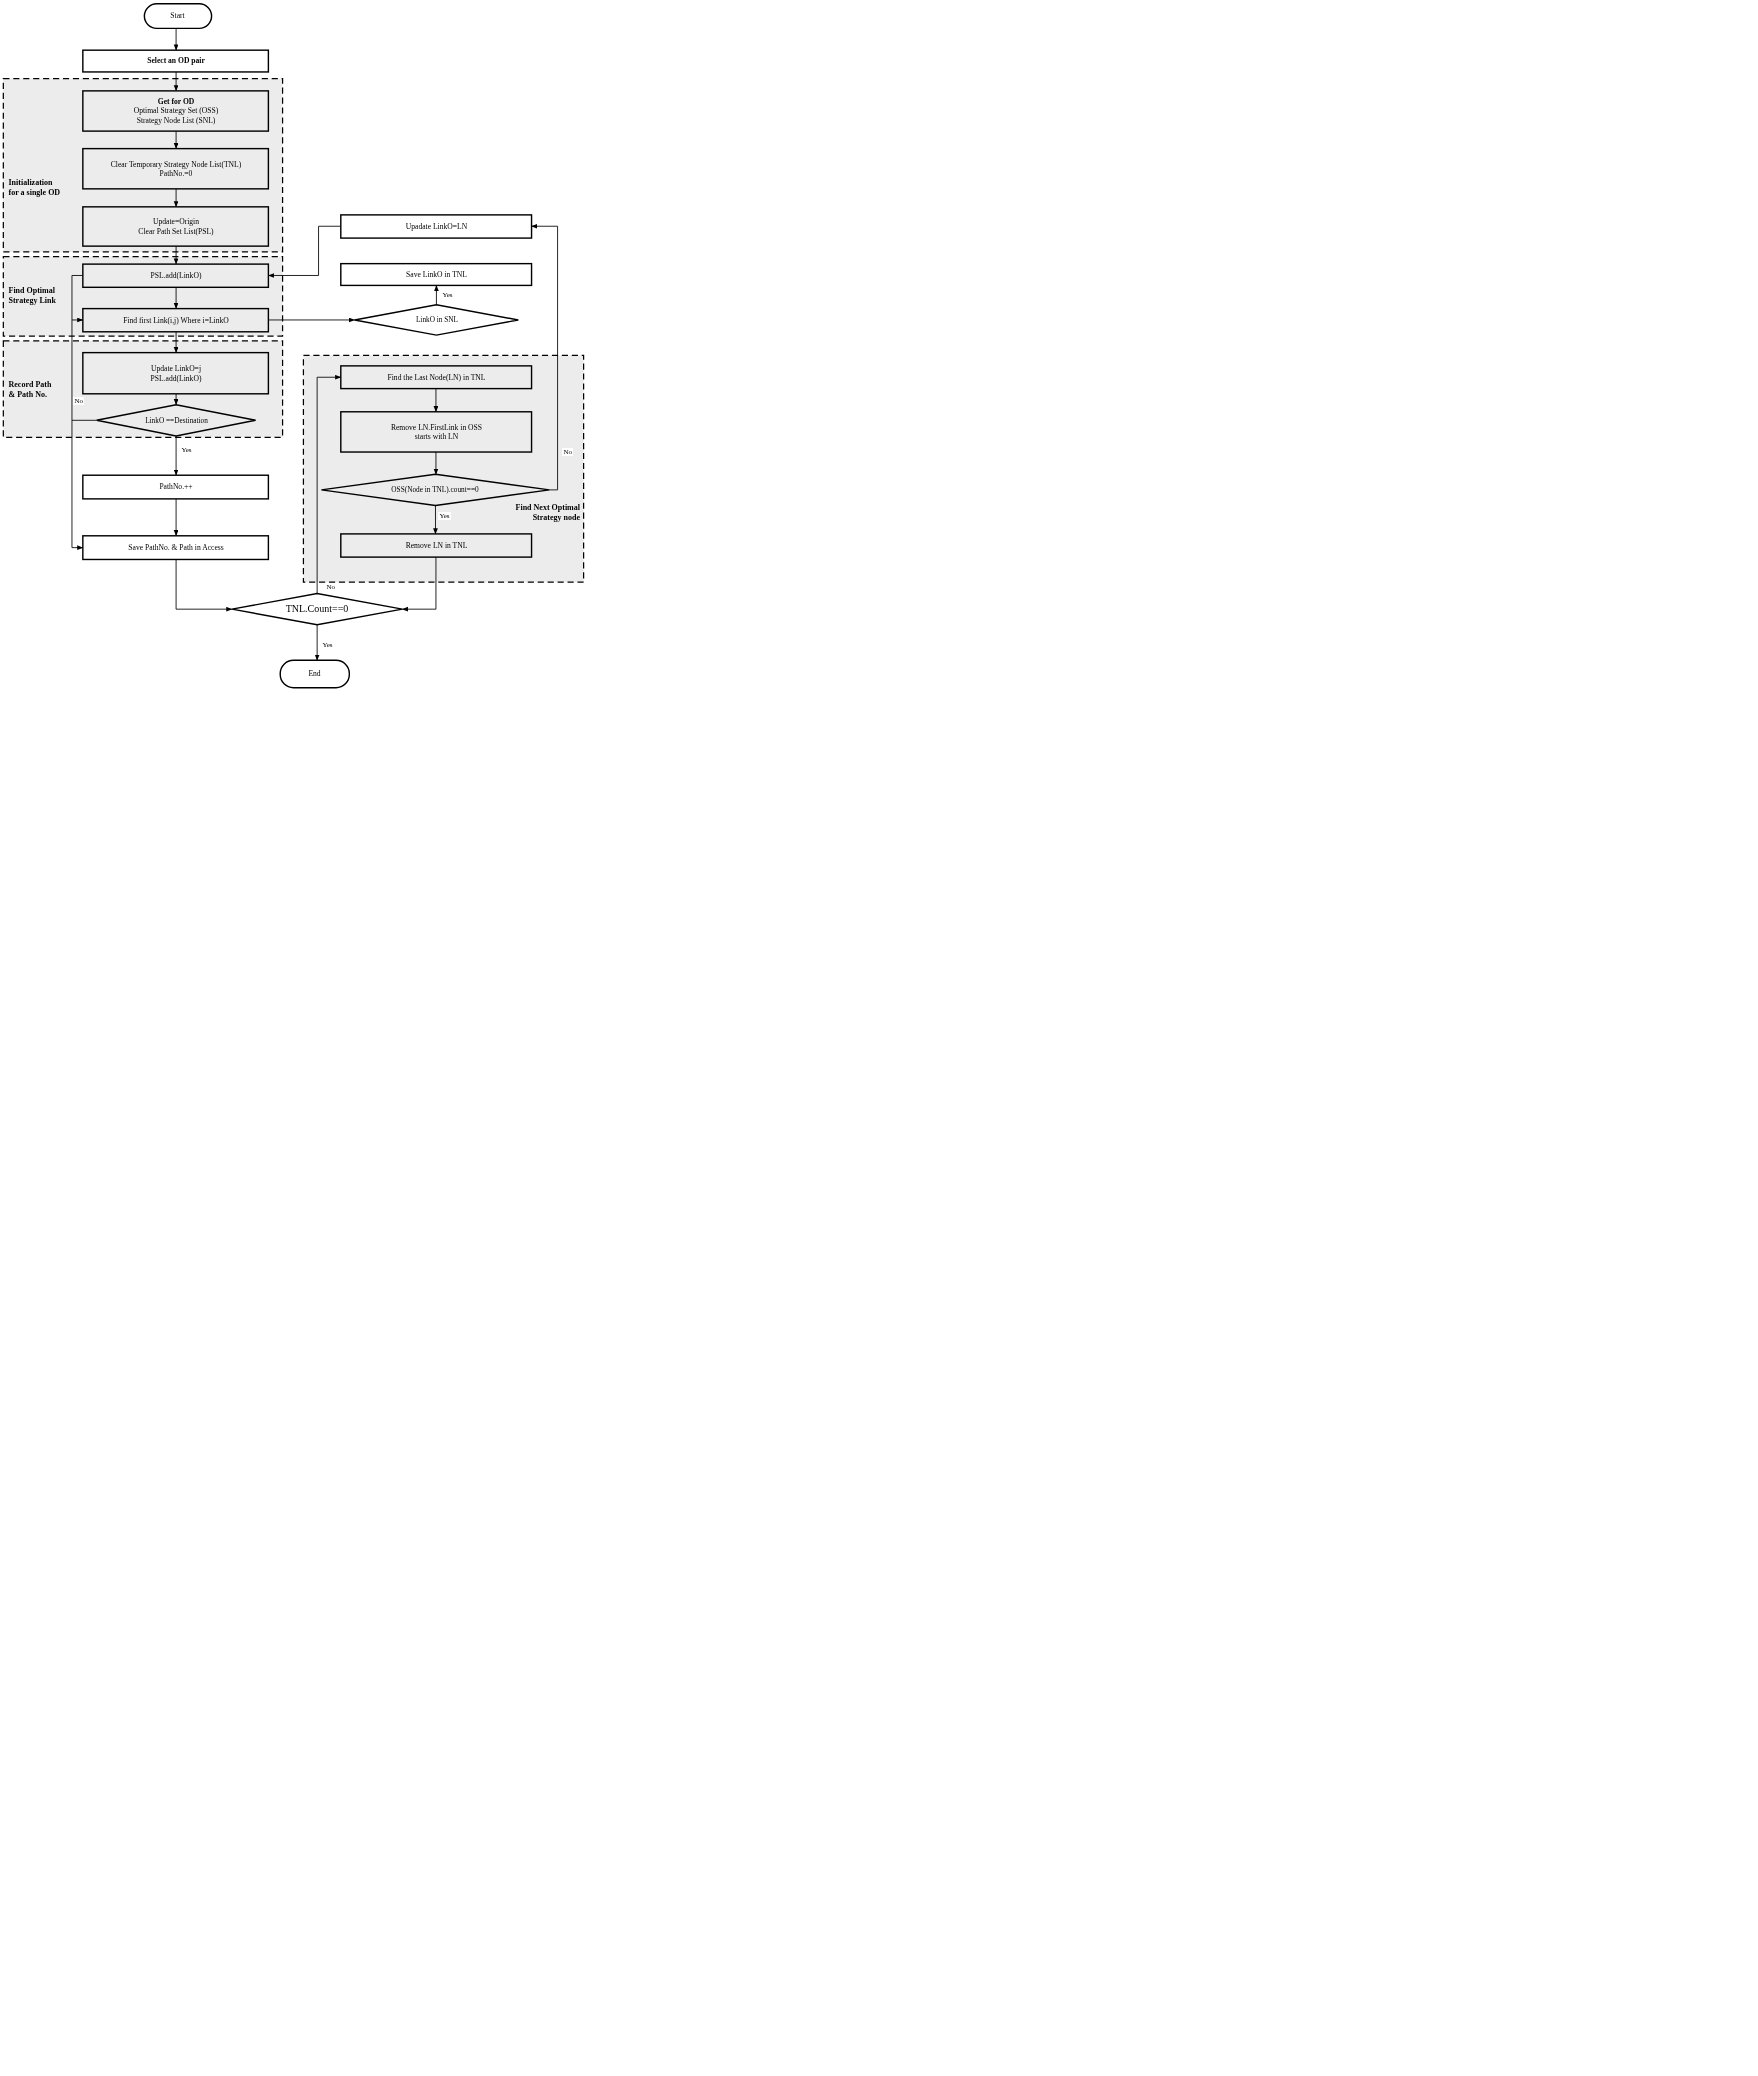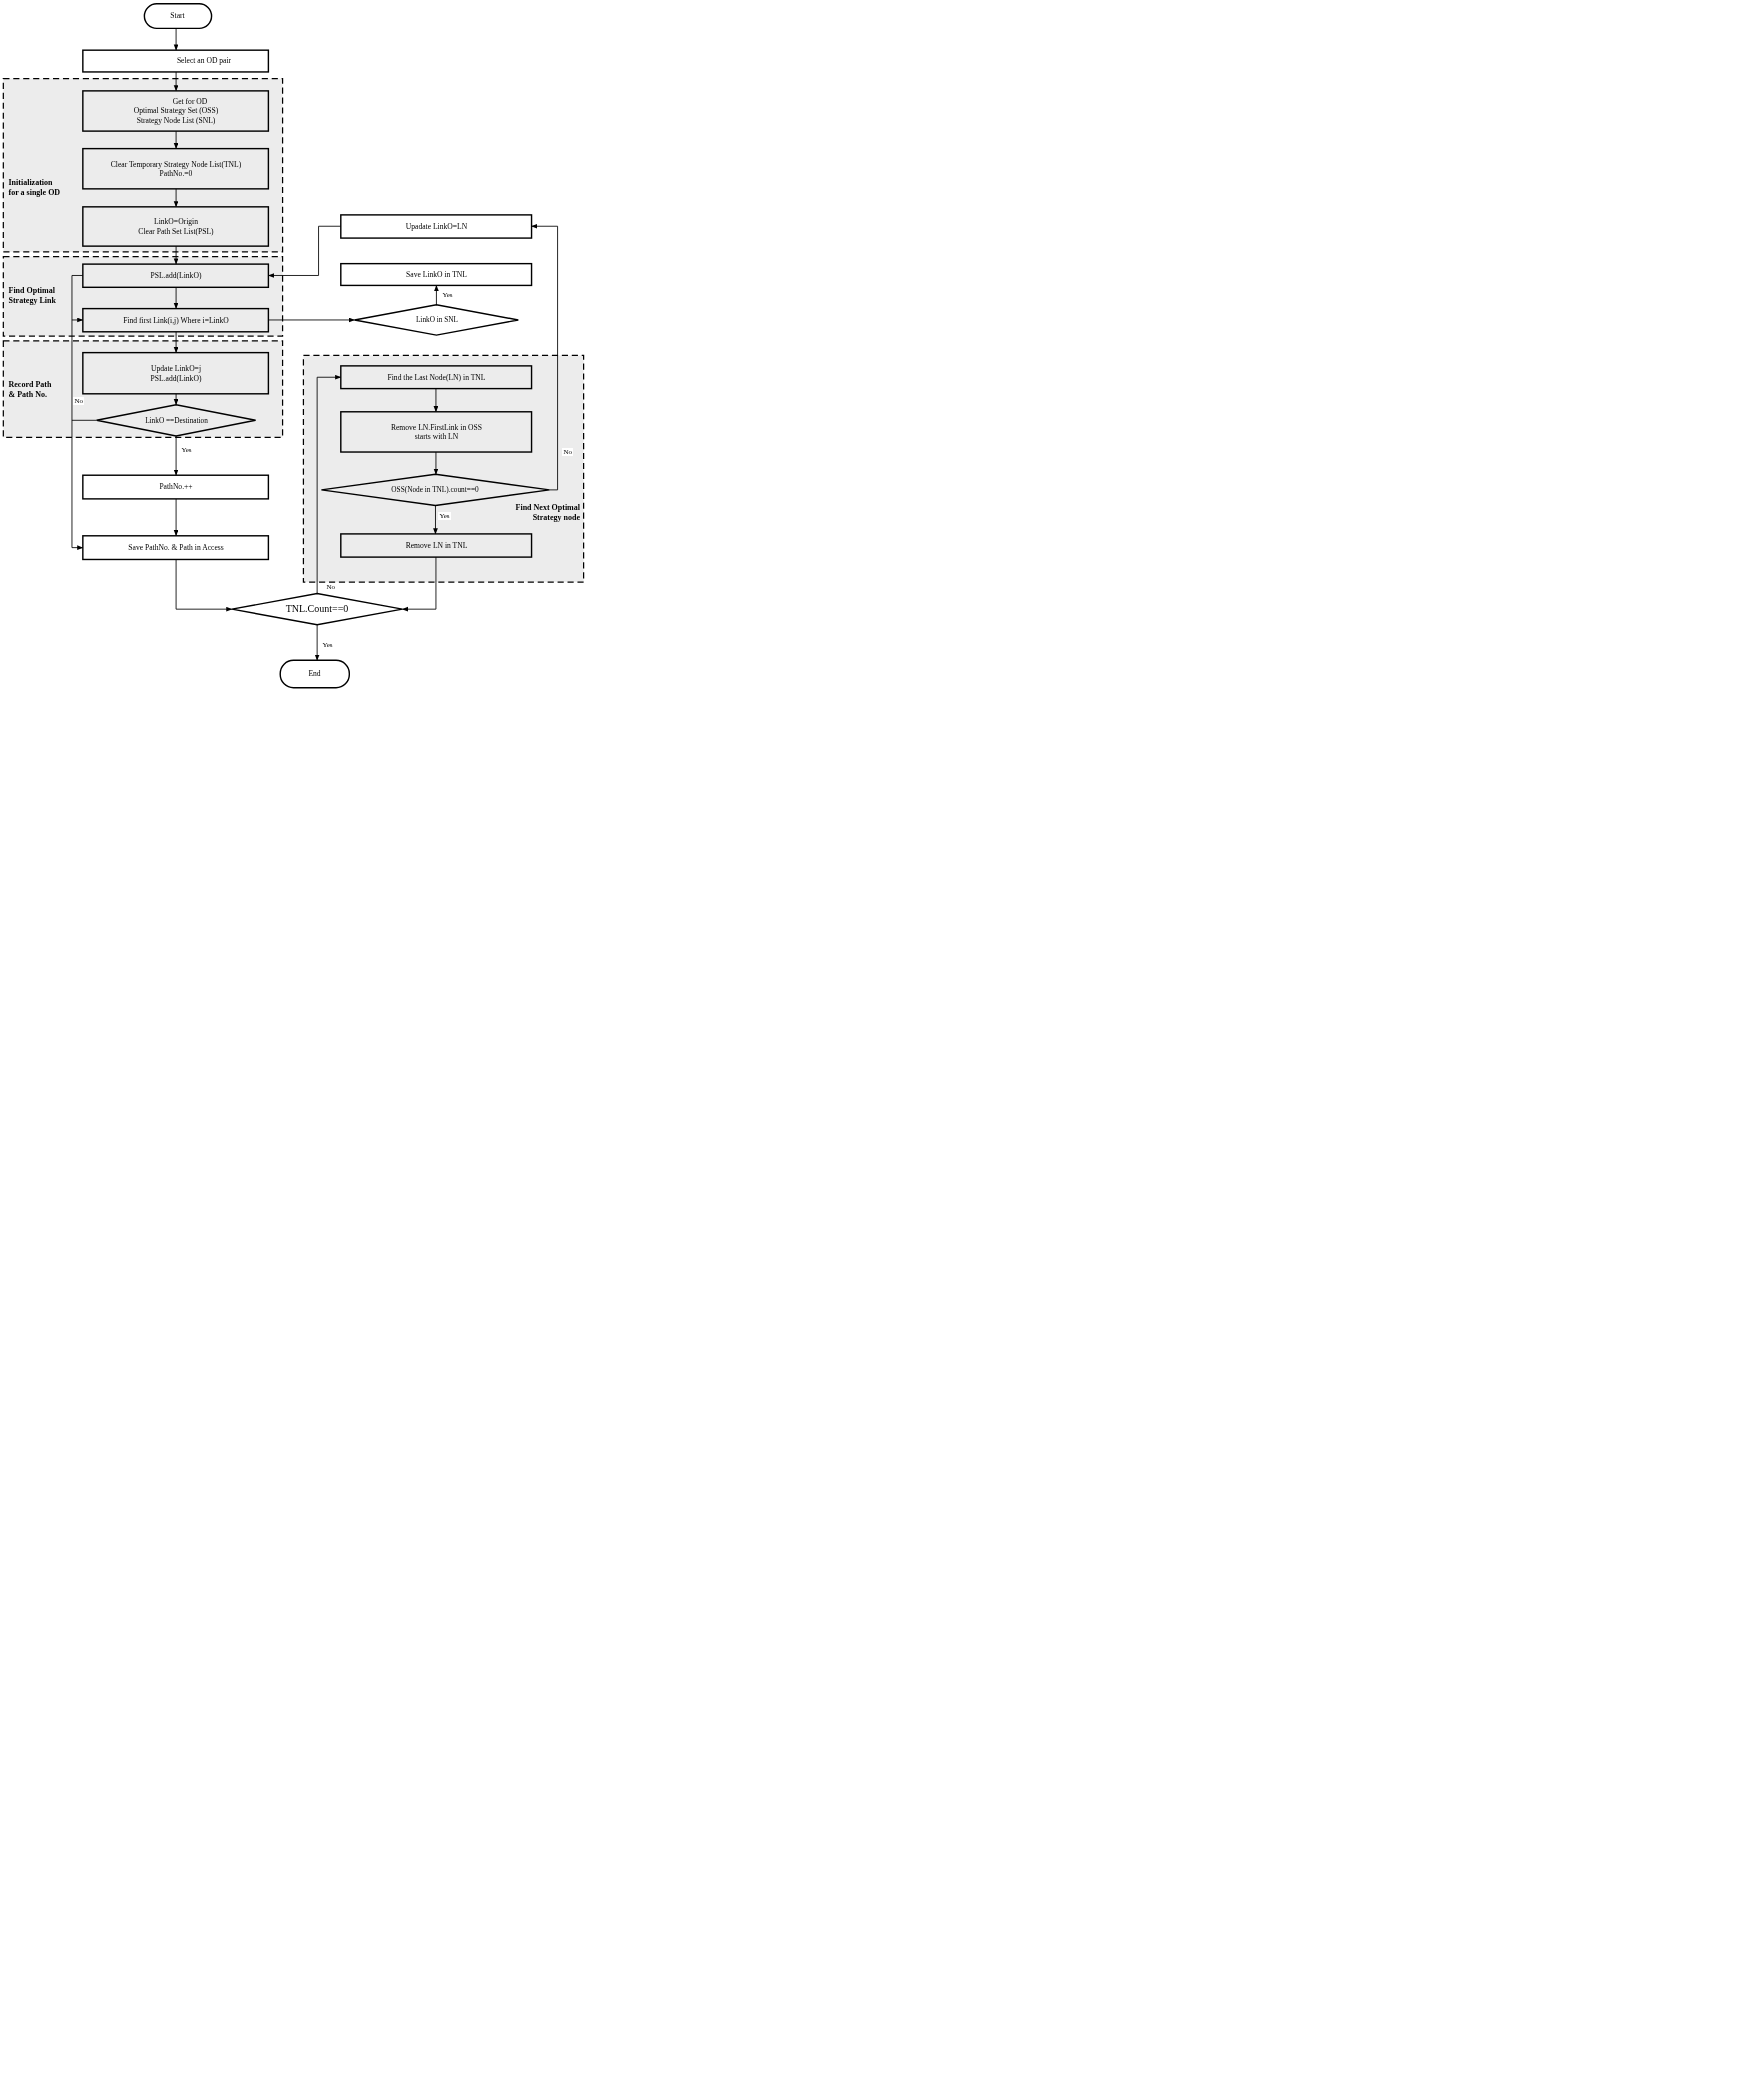--- a/index.html
+++ b/index.html
@@ -2,21 +2,21 @@
 <html style="font-size:7.6px"><head>
 <meta charset="utf-8">
 <style>
   html,body{margin:0;padding:0;background:#ffffff;}
   #canvas{position:relative;width:586px;height:692px;background:#ffffff;
           font-family:"Liberation Serif",serif;color:#000;}
   #wires{position:absolute;left:0;top:0;width:586px;height:692px;}
   .node-text{position:absolute;display:flex;flex-direction:column;justify-content:center;
              align-items:center;text-align:center;font-size:7.6px;line-height:1.25;}
   .node-text .ln{display:block;white-space:nowrap;}
-  .bold{font-weight:normal;padding-left:28px;}
+  .bold{font-weight:bold;}
   .group-label{position:absolute;font-size:8px;font-weight:bold;line-height:1.25;}
   .group-label .ln{display:block;white-space:nowrap;}
   .edge-label{position:absolute;font-size:7px;background:#ffffff;padding:0 1.4px;white-space:nowrap;}
   .right{text-align:right;}
 </style>
 </head>
 <body>
 
 <div id="canvas">
 
@@ -94,21 +94,21 @@
   <div class="node-text" style="left:83px;top:91px;width:186px;height:40px;">
     <span class="ln bold">Get for OD</span>
     <span class="ln">Optimal Strategy Set (OSS)</span>
     <span class="ln">Strategy Node List (SNL)</span>
   </div>
   <div class="node-text" style="left:83px;top:149px;width:186px;height:40px;">
     <span class="ln">Clear Temporary Strategy Node List(TNL)</span>
     <span class="ln">PathNo.=0</span>
   </div>
   <div class="node-text" style="left:83px;top:207px;width:186px;height:39px;">
-    <span class="ln">LinkO=Origin</span>
+    <span class="ln">Update=Origin</span>
     <span class="ln">Clear Path Set List(PSL)</span>
   </div>
   <div class="node-text" style="left:83px;top:264px;width:186px;height:23px;">
     <span class="ln">PSL.add(LinkO)</span>
   </div>
   <div class="node-text" style="left:83px;top:309px;width:186px;height:23px;">
     <span class="ln">Find first Link(i,j) Where i=LinkO</span>
   </div>
   <div class="node-text" style="left:83px;top:353px;width:186px;height:41px;">
     <span class="ln">Update LinkO=j</span>

